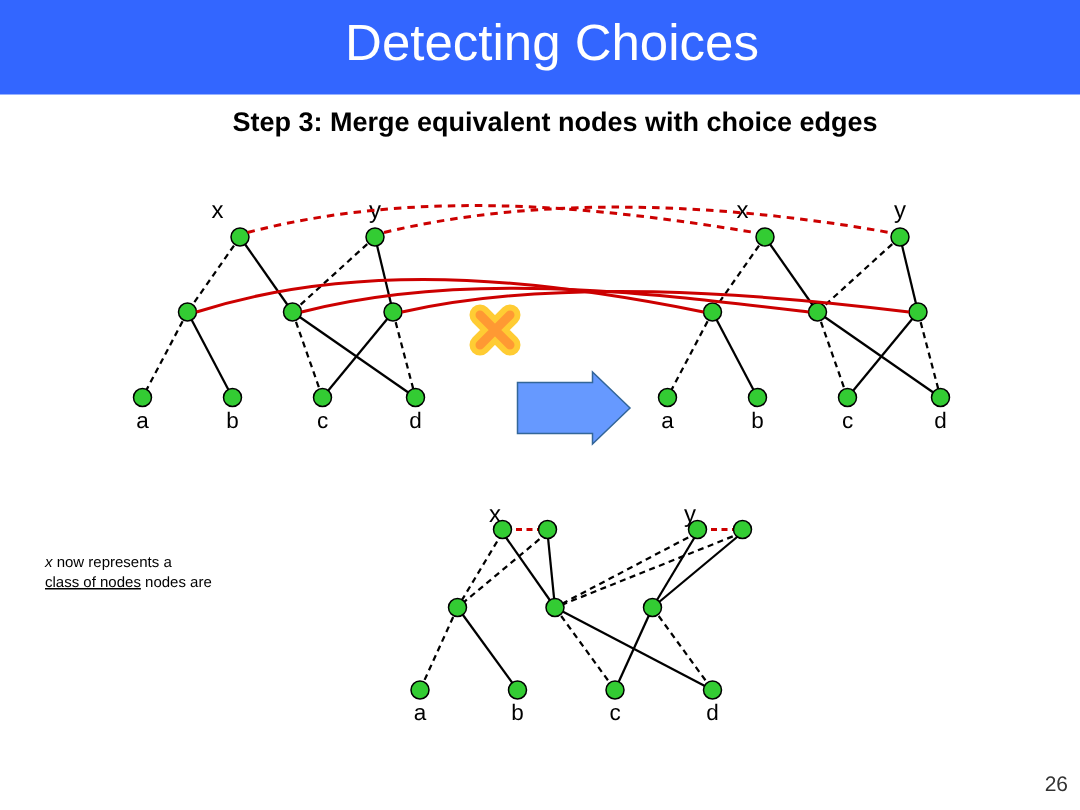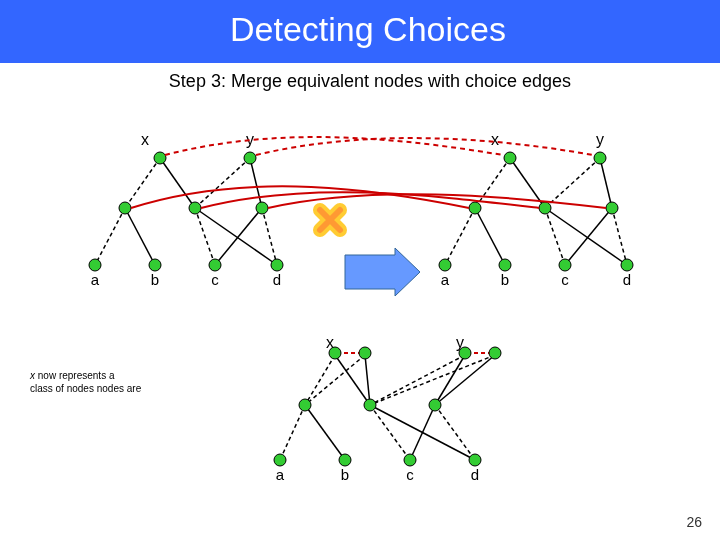--- a/index.html
+++ b/index.html
@@ -15,45 +15,45 @@
   .title-bar {
     background: #3366ff;
     color: white;
     font-size: 34px;
     text-align: center;
     padding: 10px 0 14px 16px;
     font-weight: normal;
   }
   .subtitle {
     font-size: 18px;
-    font-weight: normal;
+    font-weight: bold;
     text-align: center;
     margin-top: 8px;
     padding-left: 20px;
   }
   .caption {
     position: absolute;
     left: 30px;
     top: 370px;
     width: 200px;
     font-size: 10px;
     line-height: 1.25;
   }
   .italic { font-style: italic; }
-  .underline { }
+  .underline { text-decoration: underline; }
   svg.diagram {
     position: absolute;
     left: 0;
     top: 100px;
     width: 720px;
     height: 440px;
   }
   .page-num {
     position: absolute;
-    right: 18px;
+    right: 8px;
     bottom: 10px;
     font-size: 14px;
     color: #333;
   }
   text { font-family: Arial, Helvetica, sans-serif; }
 </style>
 </head>
 <body>
 
 <div class="title-bar">

